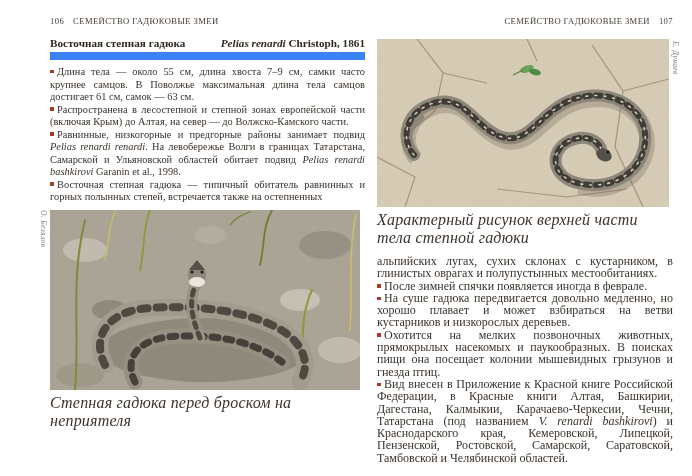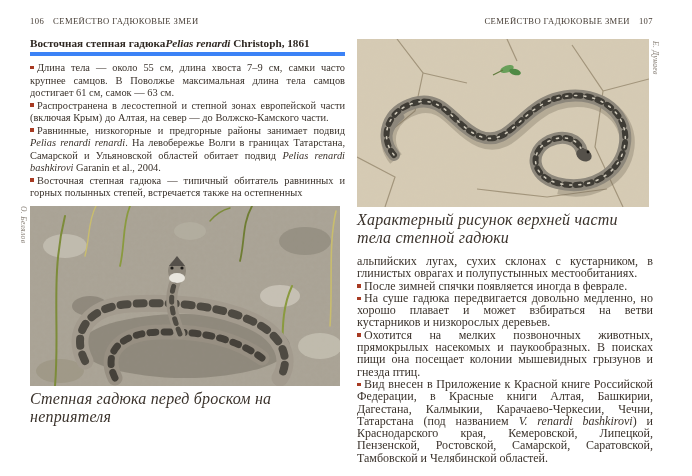--- a/index.html
+++ b/index.html
@@ -2,38 +2,38 @@
 <html lang="ru"><head>
 <meta charset="utf-8">
 <style>
   html,body{margin:0;padding:0;}
   body{
     width:692px;height:476px;position:relative;overflow:hidden;
     background:#ffffff;
     font-family:"Liberation Serif","DejaVu Serif",serif;
     color:#3a322b;
   }
-  .page{position:absolute;top:0;height:392px;}
+  .page{position:absolute;top:0;height:392px;margin-left:20px;}
   .page-left{left:0;width:346px;}
   .page-right{left:346px;width:346px;}
   .content{position:absolute;top:16px;}
   .content-l{left:30px;width:315px;}
   .content-r{left:11px;width:296px;}
 
   .running-head{
     display:flex;align-items:baseline;gap:9px;
     font-size:8.6px;letter-spacing:0.4px;color:#443b33;
   }
   .running-head.right{justify-content:flex-end;}
   .rh-caps{text-transform:uppercase;}
 
   .species-title{
-    margin-top:11px;display:flex;align-items:baseline;
+    margin-top:11px;display:flex;justify-content:space-between;align-items:baseline;
     font-size:11.2px;font-weight:bold;
-    border-bottom:4px solid #3b82f6;padding-bottom:3px;color:#2f2822;
+    border-bottom:8px solid #3b82f6;padding-bottom:3px;color:#2f2822;
   }
   .it{font-style:italic;}
 
   .body-text{
     margin-top:6px;font-size:10.4px;line-height:12.5px;text-align:justify;
   }
   .body-text-r{margin-top:8px;font-size:12px;line-height:12.3px;text-align:justify;font-family:Liberation Serif, serif;}
   .para{margin:0;}
   .bullet{
     display:inline-block;width:3.5px;height:3.5px;background:#a73a22;
@@ -68,21 +68,21 @@
     </div>
 
     <div class="species-title">
       <span>Восточная степная гадюка</span>
       <span><span class="it">Pelias renardi</span><span> Christoph, 1861</span></span>
     </div>
 
     <div class="body-text">
         <div class="para"><span class="bullet"></span><span>Длина тела — около 55 см, длина хвоста 7–9 см, самки часто крупнее самцов. В Поволжье максимальная длина тела самцов достигает 61 см, самок — 63 см.</span></div>
         <div class="para"><span class="bullet"></span><span>Распространена в лесостепной и степной зонах европейской части (включая Крым) до Алтая, на север — до Волжско-Камского части.</span></div>
-        <div class="para"><span class="bullet"></span><span>Равнинные, низкогорные и предгорные районы занимает подвид </span><span class="it">Pelias renardi renardi</span><span>. На левобережье Волги в границах Татарстана, Самарской и Ульяновской областей обитает подвид </span><span class="it">Pelias renardi bashkirovi</span><span> Garanin et al., 2004.</span></div>
+        <div class="para"><span class="bullet"></span><span>Равнинные, низкогорные и предгорные районы занимает подвид </span><span class="it">Pelias renardi renardi</span><span>. На левобережье Волги в границах Татарстана, Самарской и Ульяновской областей обитает подвид </span><span class="it">Pelias renardi bashkirovi</span><span> Garanin et al., 1998.</span></div>
         <div class="para"><span class="bullet"></span><span>Восточная степная гадюка — типичный обитатель равнинных и горных полынных степей, встречается также на остепненных</span></div>
       </div>
 
     <div class="photo-wrap photo-wrap-l">
       <span class="credit credit-l">О. Белялов</span>
       <svg width="310" height="180" viewBox="0 0 310 180">
         <defs>
           <filter id="stoneNoise" x="0" y="0" width="100%" height="100%">
             <feTurbulence type="fractalNoise" baseFrequency="0.25" numOctaves="3" seed="7"></feTurbulence>
             <feColorMatrix type="matrix" values="0 0 0 0 0.45  0 0 0 0 0.43  0 0 0 0 0.38  0 0 0 0.45 0"></feColorMatrix>

